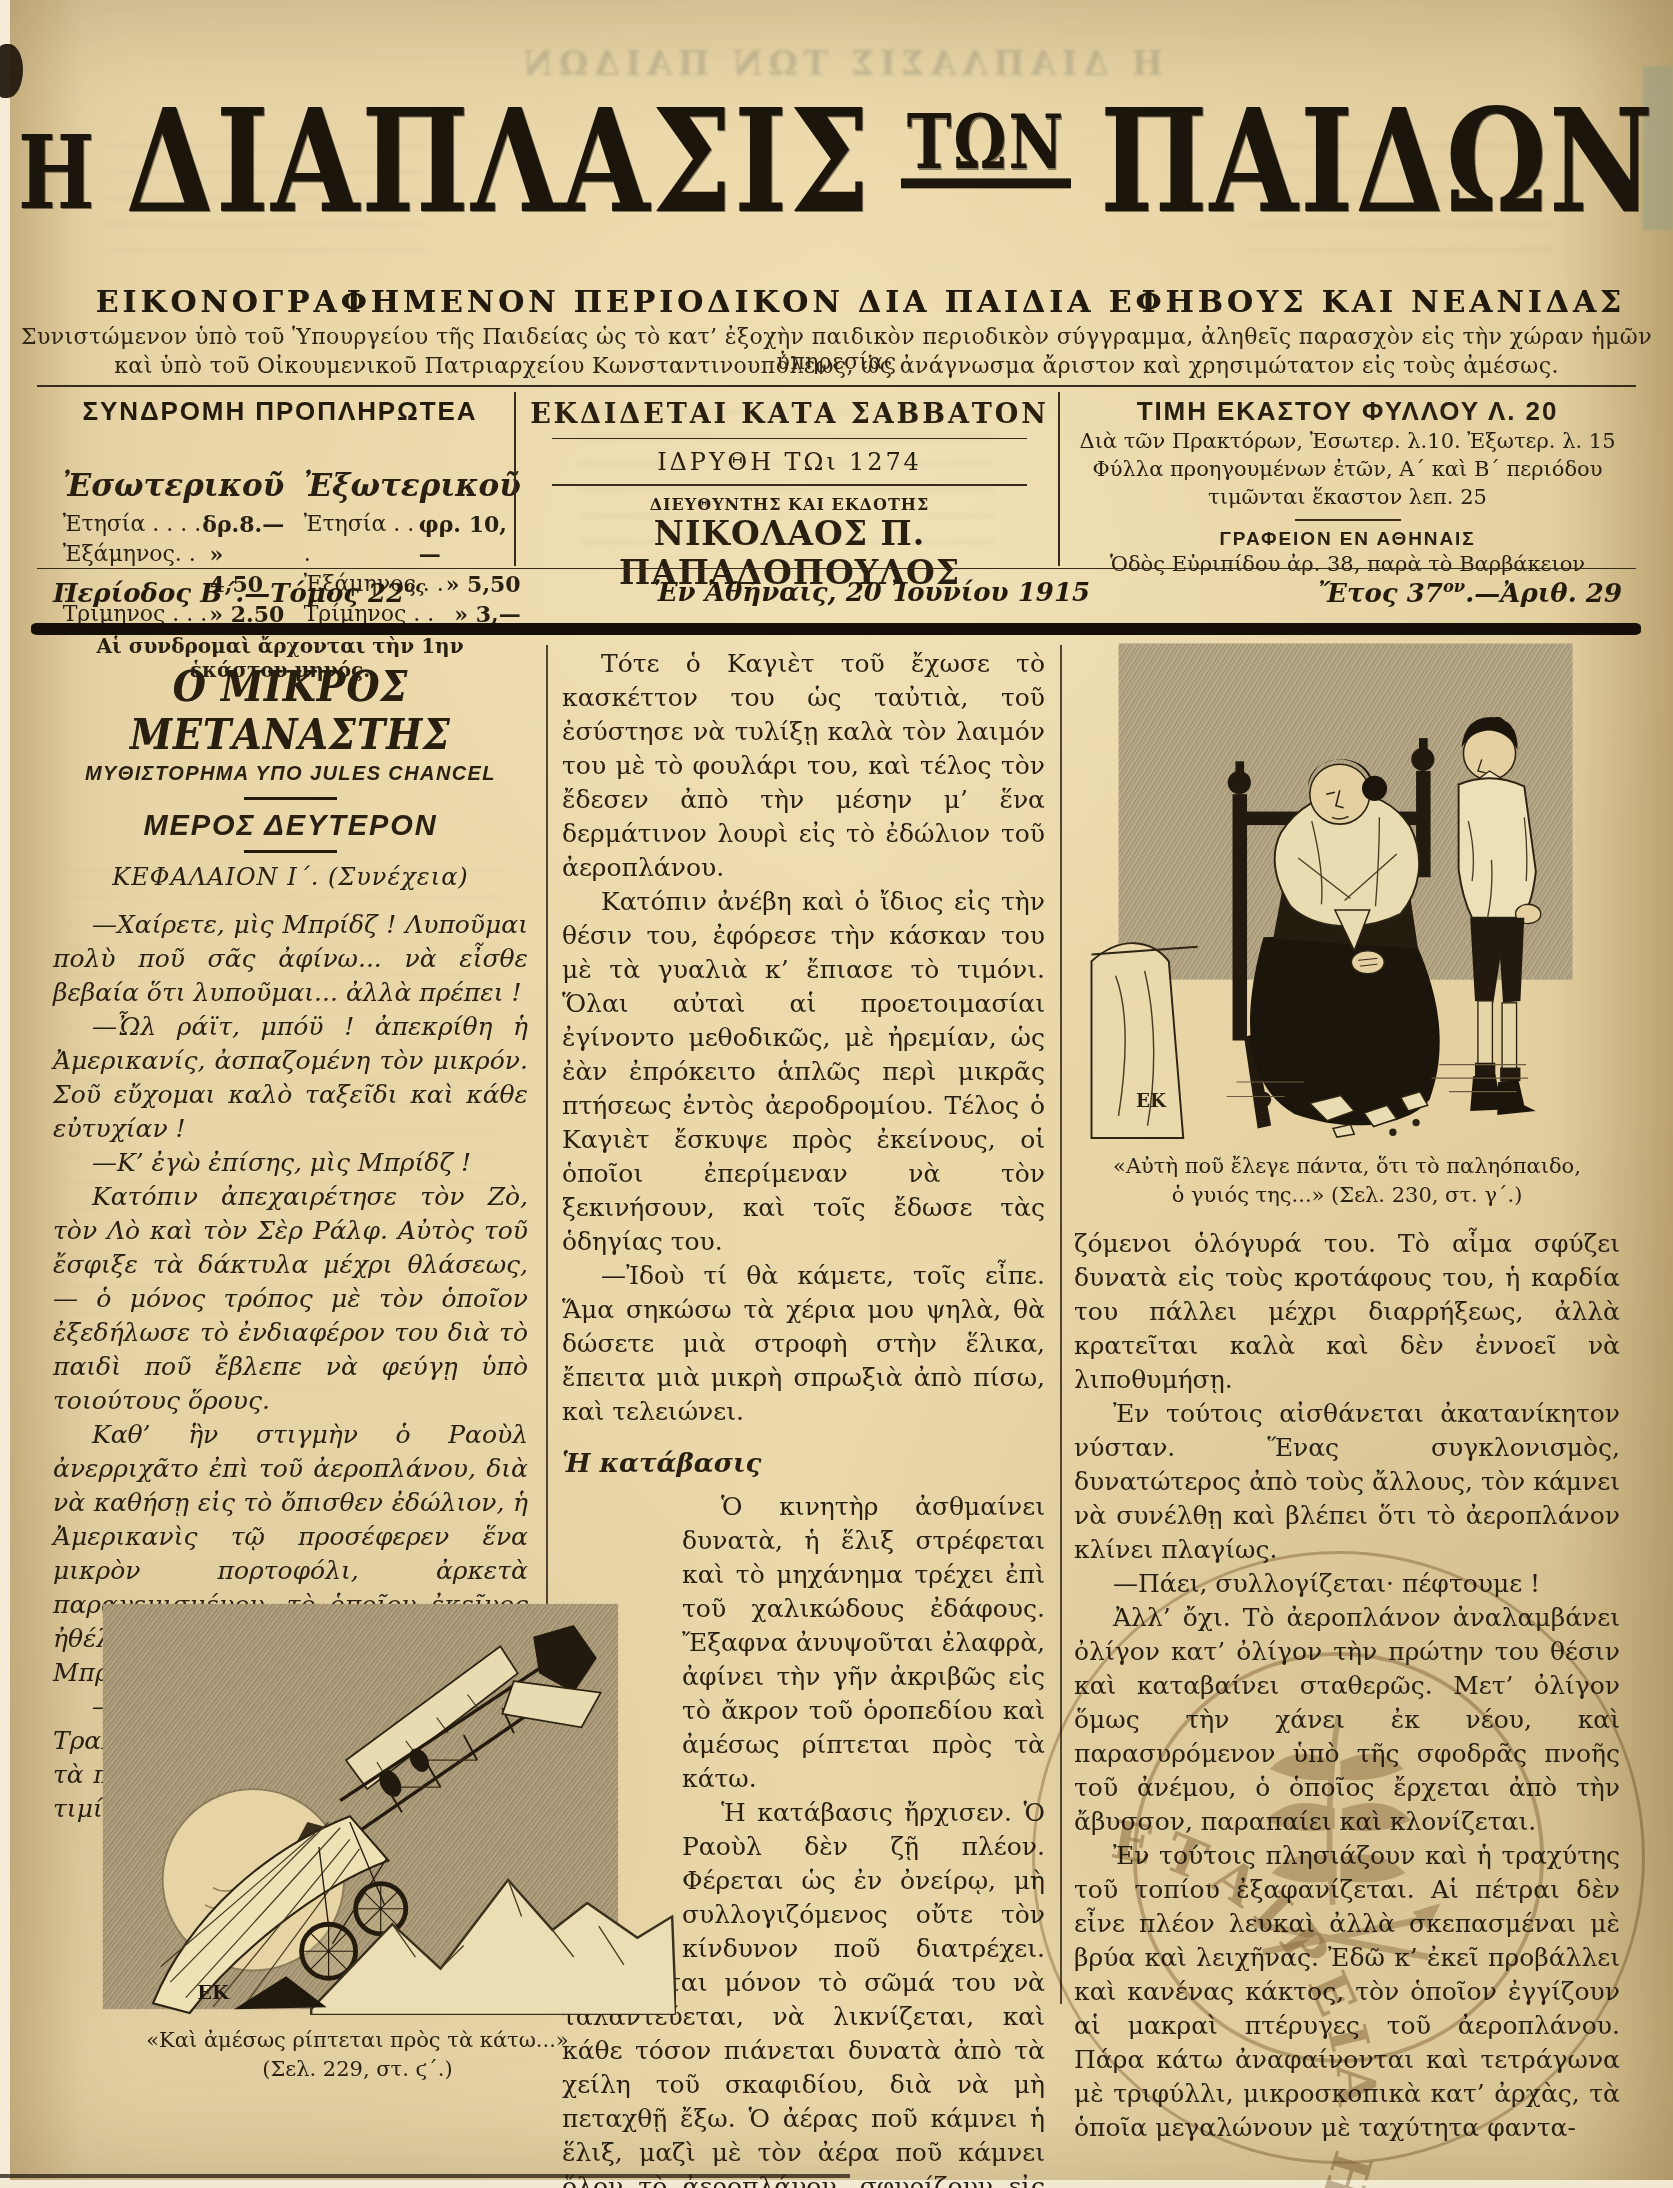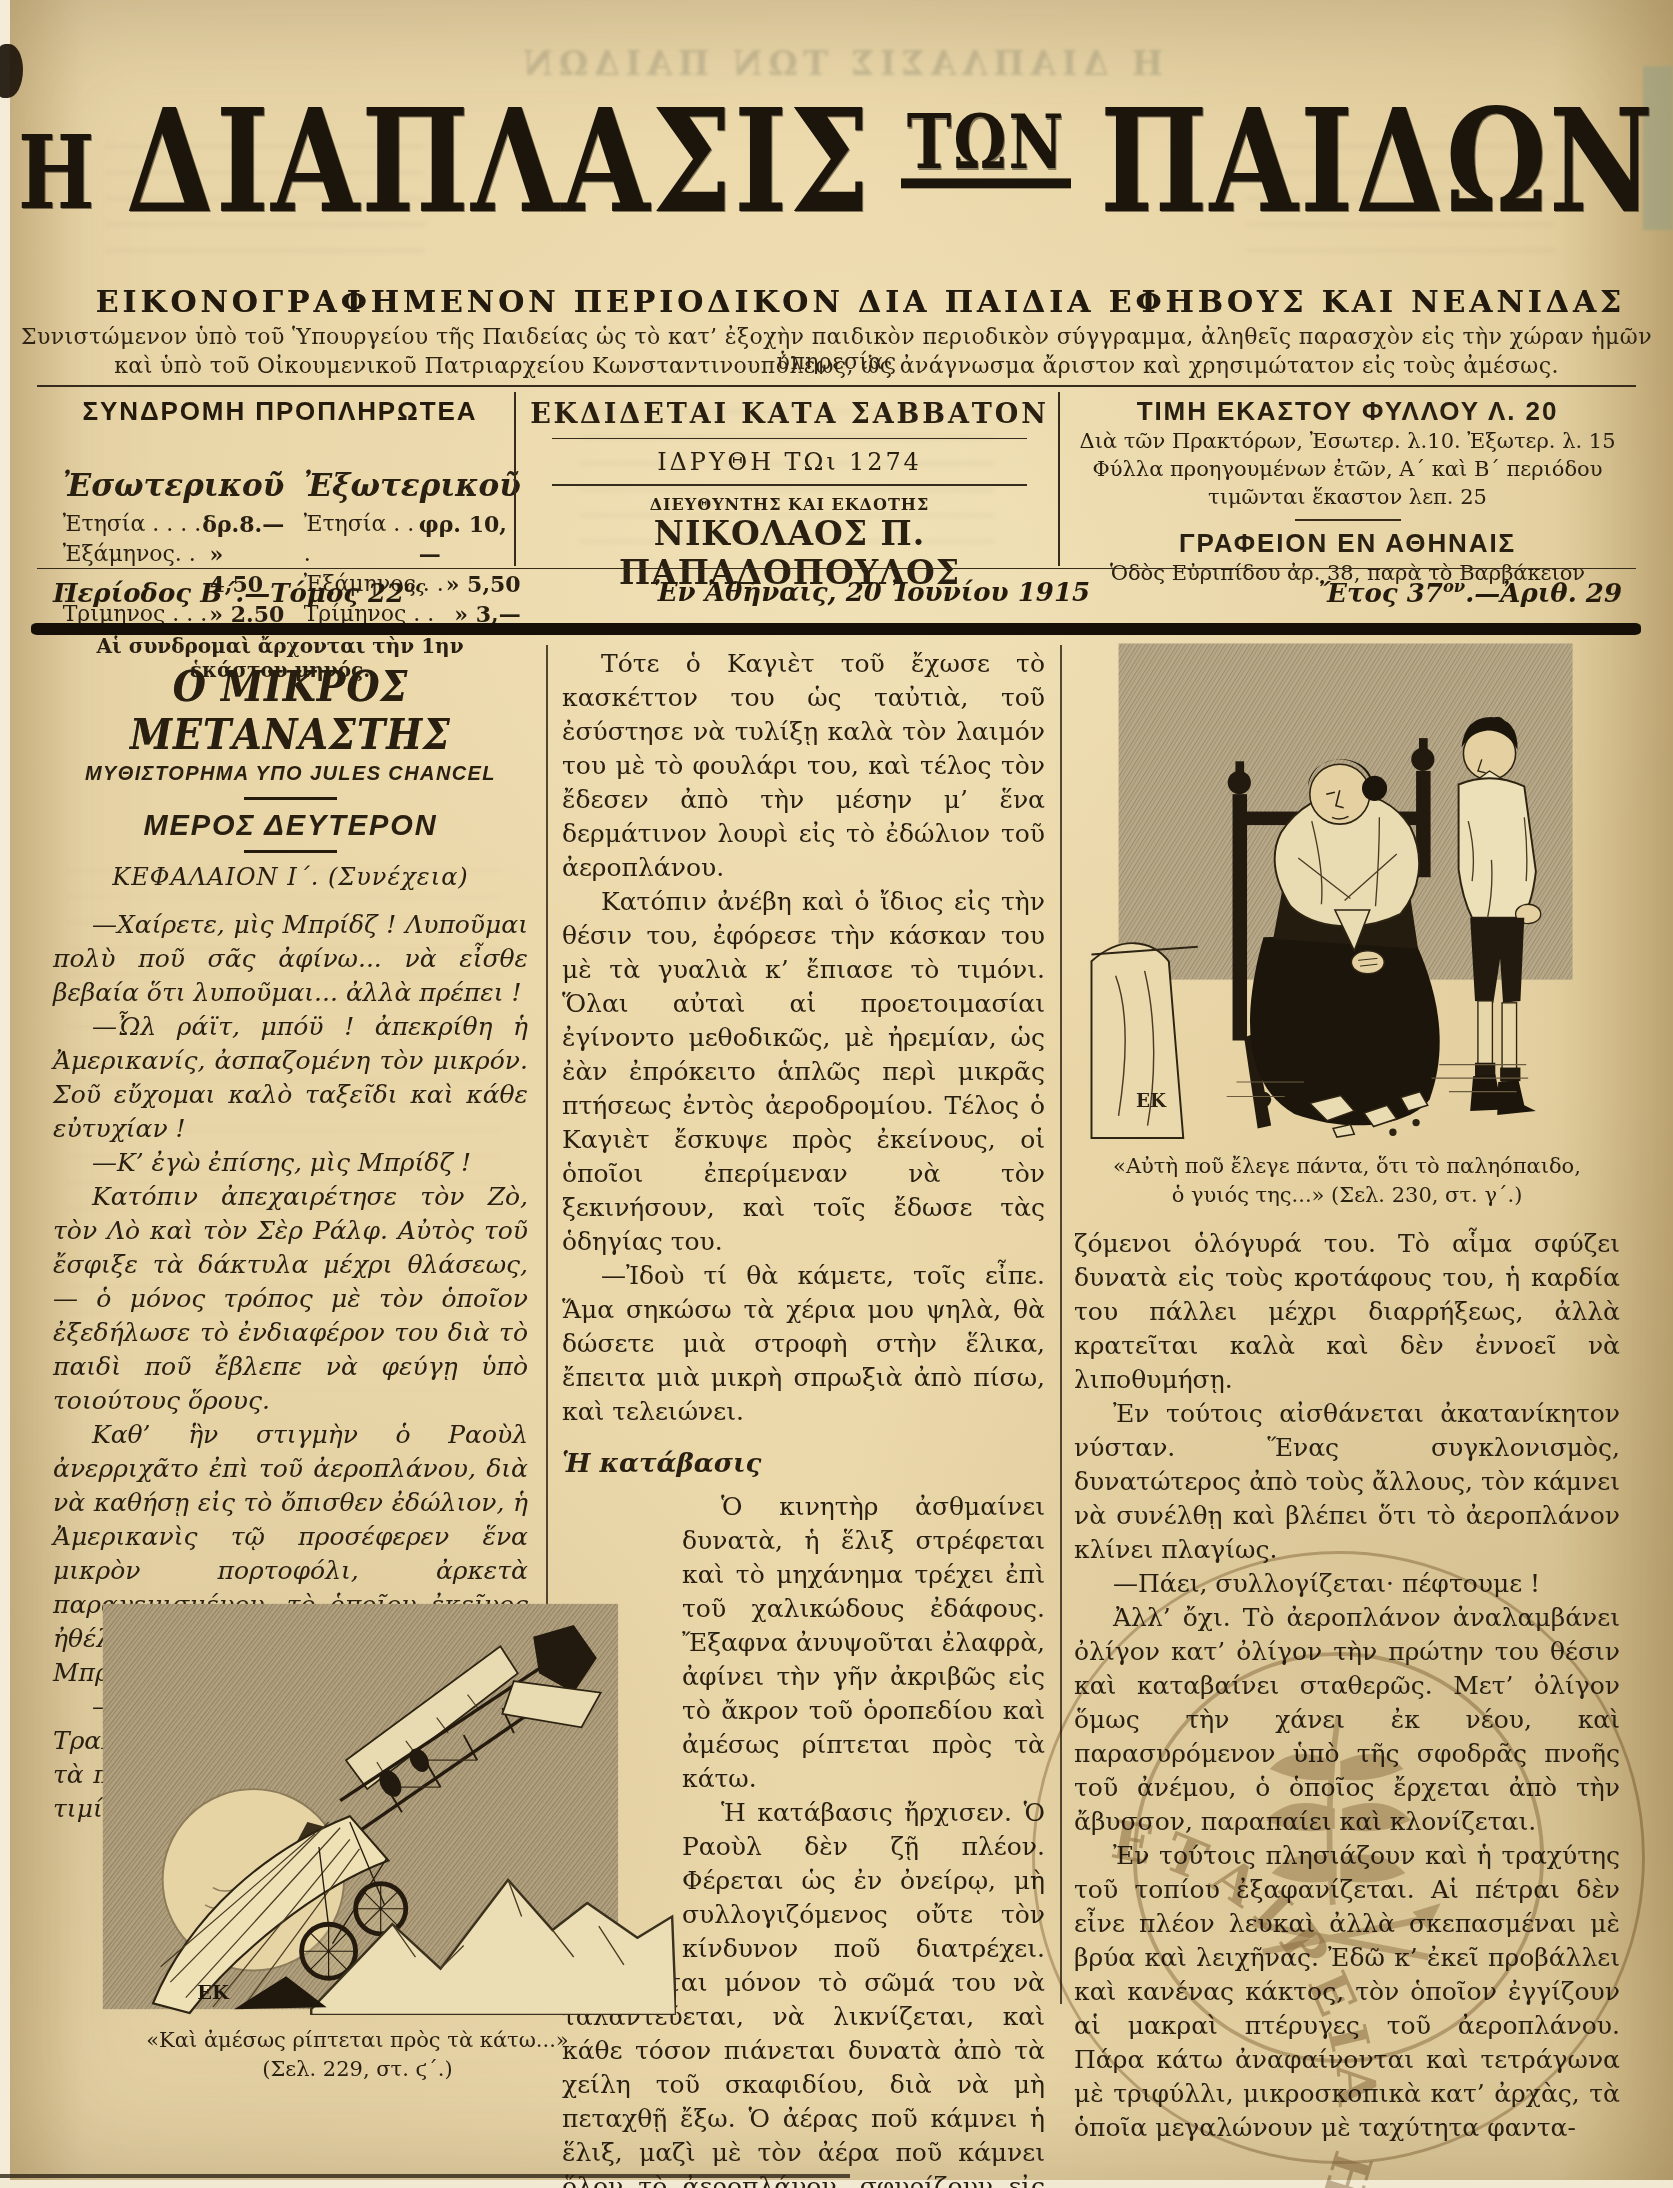--- a/index.html
+++ b/index.html
@@ -62,21 +62,21 @@
   .price-row .val{font-weight:bold;}
   .ib-note{font-weight:bold; font-size:20px; margin-top:5.8px; text-align:center;}
   .cell2 .l1{font-weight:bold; font-size:27px; letter-spacing:2.9px;}
   .cell2 .l2{font-size:24px; letter-spacing:2.9px;}
   .cell2 .l3{font-weight:bold; font-size:16px; letter-spacing:1px;}
   .cell2 .l4{font-weight:bold; font-size:33px; letter-spacing:1px;}
   .cell2 .hr{height:1.4px; background:#372c1b; margin:8.7px 23px;}
   .cell3 .l1{font-family:"Liberation Sans",sans-serif; font-weight:bold; font-size:26px; letter-spacing:1.9px;}
   .cell3 .sm{font-size:21px; line-height:28px;}
   .cell3 .shortrule{width:106px; height:1.9px; background:#372c1b; margin:7.7px auto;}
-  .cell3 .office{font-family:"Liberation Sans",sans-serif; font-weight:bold; font-size:26px; letter-spacing:1.9px; margin-top:1.9px;}
+  .cell3 .office{font-family:"Liberation Sans",sans-serif; font-weight:bold; font-size:19px; letter-spacing:1.9px; margin-top:1.9px;}
 
   .rule-b{top:568px; left:37px; width:1599px; height:1.4px;}
   .dateline{top:577px; left:53px; width:1569px; display:flex; justify-content:space-between;
     font-style:italic; font-weight:bold; font-size:26px; color:#241b0d;}
   .dateline sup{font-size:16.4px;}
   .thickbar{top:623px; left:31px; width:1610px; height:11.6px; background:#150f07; border-radius:5.8px/3.9px;}
 
   
   .col{line-height:34px; font-size:25px;}
   .col p{margin:0; text-indent:39px; text-align:justify;}

